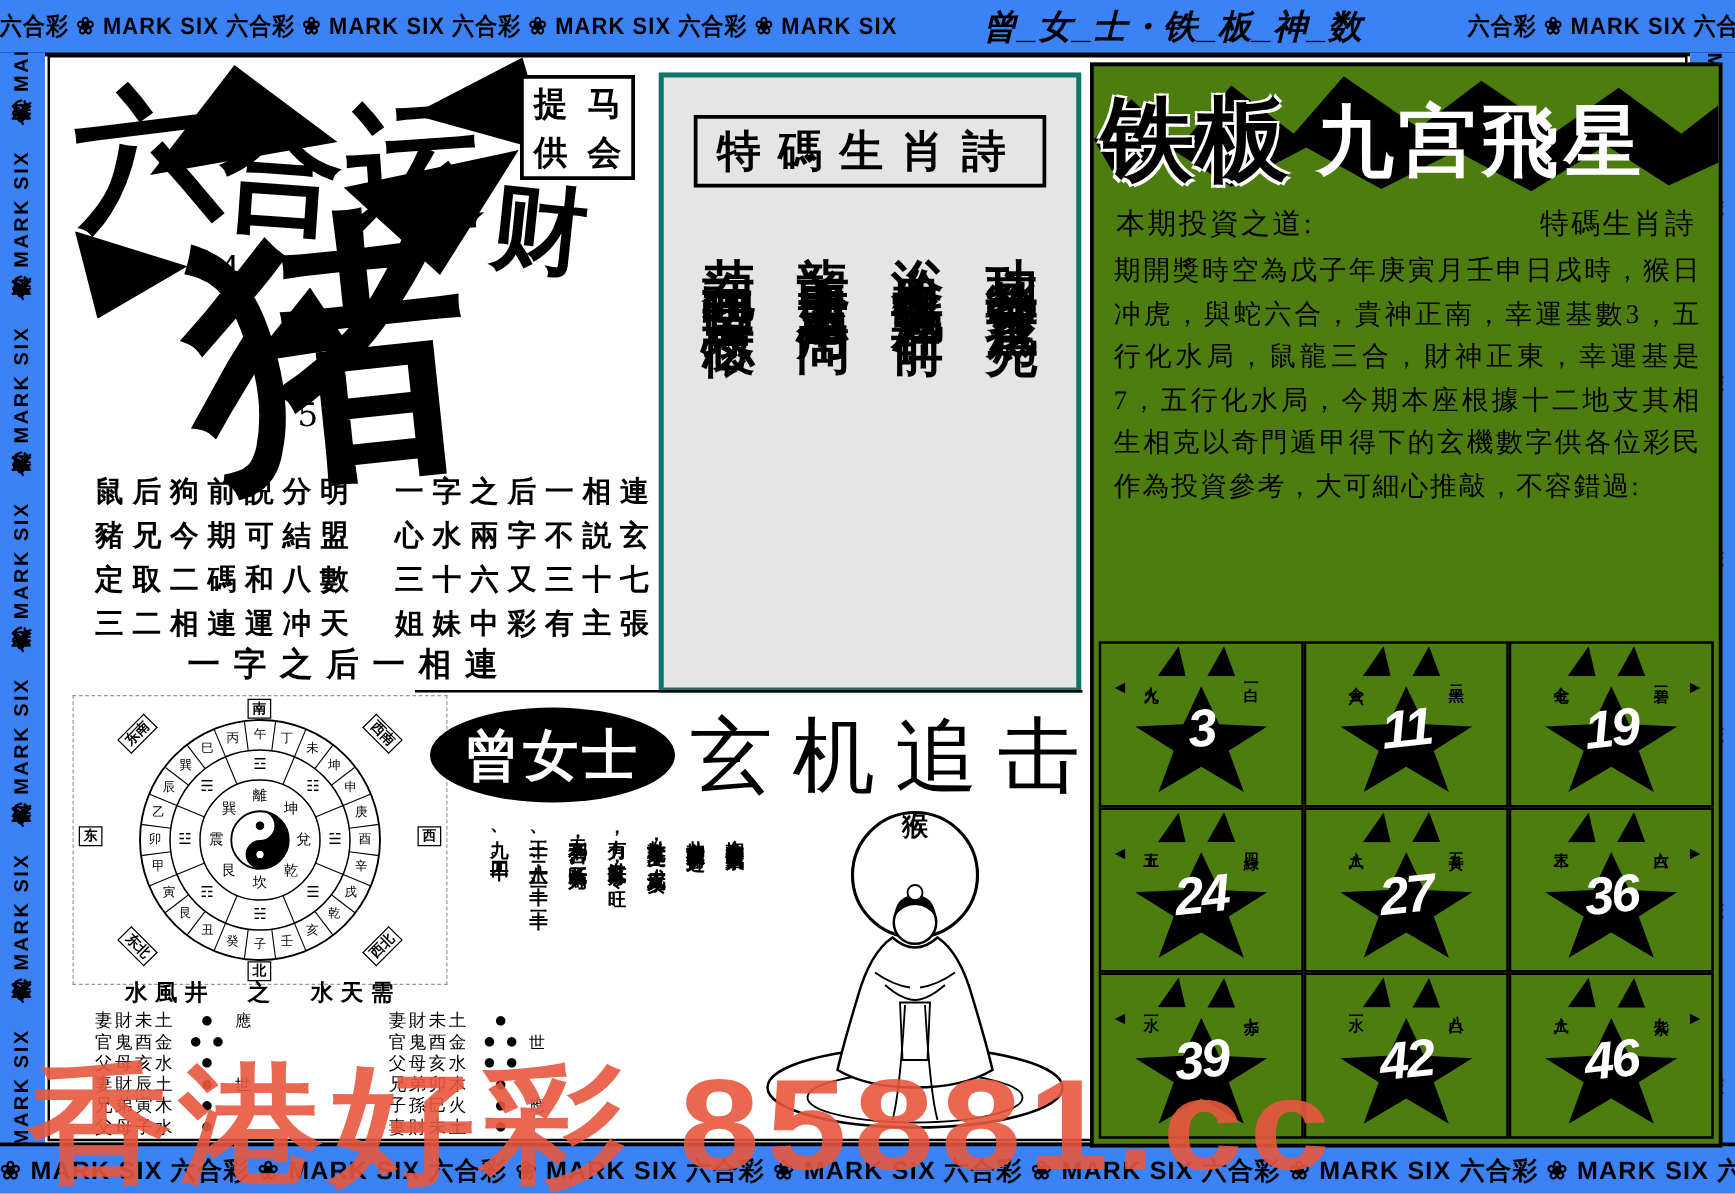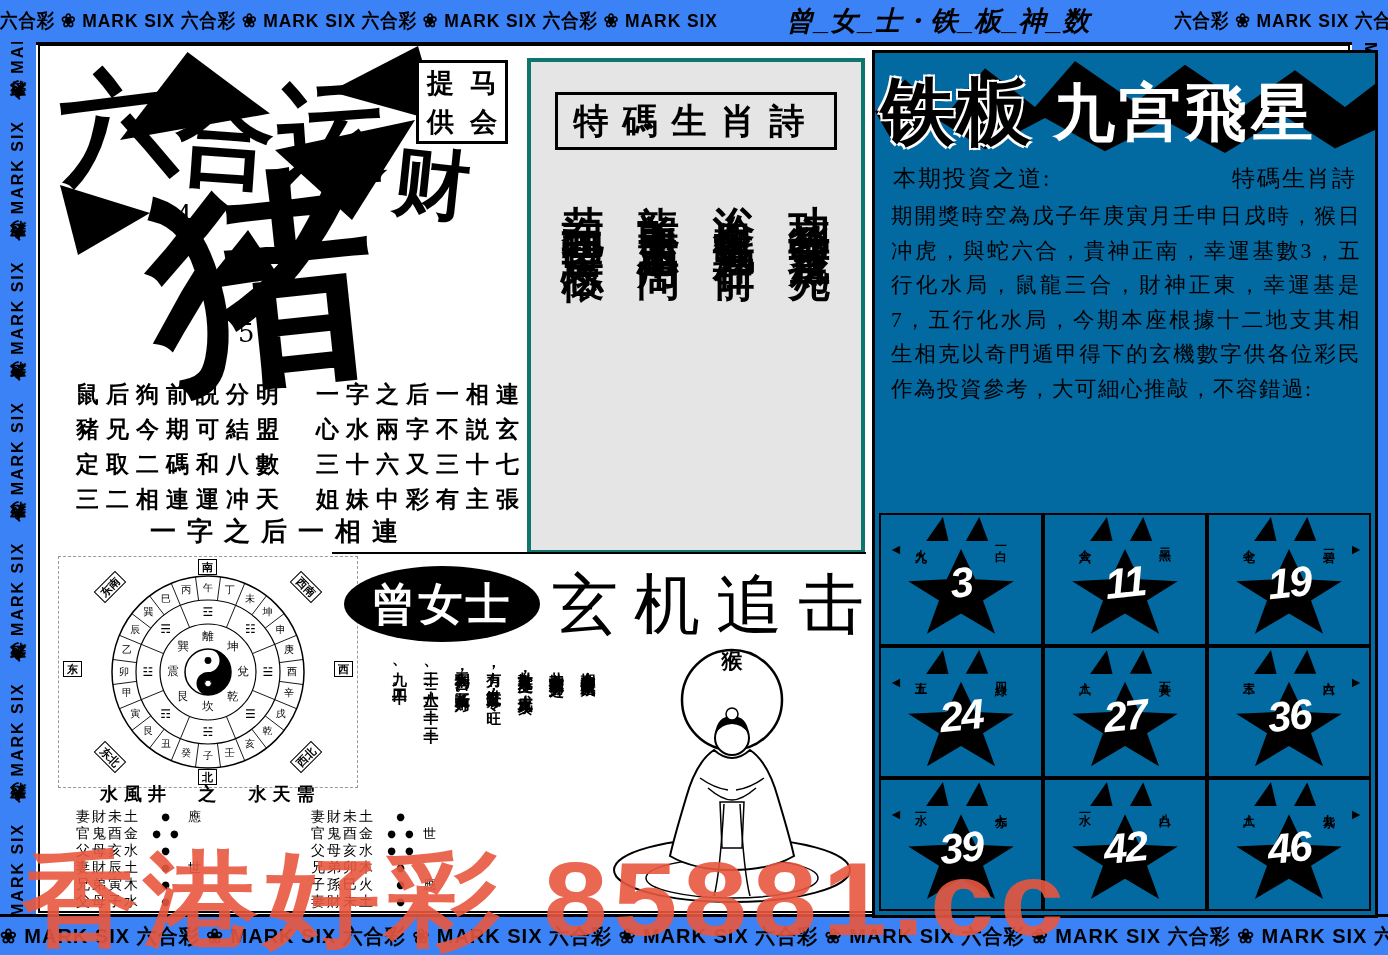--- a/index.html
+++ b/index.html
@@ -63,21 +63,21 @@
             display:flex;align-items:center;justify-content:center;color:#fff;font-size:44px;font-weight:900;
             letter-spacing:3px;font-family:"DejaVu Serif",serif;}
   .xj-title{position:absolute;left:552px;top:560px;font-size:66px;font-weight:400;letter-spacing:16px;
             font-family:"DejaVu Serif",serif;}
   .xj-cols{position:absolute;left:386px;top:660px;width:214px;height:252px;display:flex;
            flex-direction:row-reverse;justify-content:space-between;}
   .xj-col{writing-mode:vertical-rl;text-orientation:upright;font-size:15px;font-weight:700;
           letter-spacing:1px;line-height:1.7;font-family:"DejaVu Serif",serif;}
   .figure-wrap{position:absolute;left:596px;top:638px;width:272px;height:272px;}
   
-  .jg-box{position:absolute;left:872px;top:50px;width:500px;height:862px;border:3px solid #000;background:#0369a1;}
+  .jg-box{position:absolute;left:872px;top:50px;width:500px;height:862px;border:3px solid #000;background:#4d7c0f;}
   .jg-head{position:absolute;left:0;top:4px;width:100%;height:100px;}
   .jg-band{position:absolute;left:0;top:4px;width:100%;height:92px;background:#000;
            clip-path:polygon(0 55%,6% 20%,14% 60%,22% 8%,32% 50%,40% 0,52% 45%,62% 4%,74% 48%,84% 10%,94% 50%,100% 25%,100% 75%,92% 95%,82% 60%,70% 100%,58% 65%,46% 98%,34% 62%,22% 96%,12% 62%,4% 92%);}
   .jg-title-l{position:absolute;left:6px;top:6px;font-size:74px;font-weight:900;font-family:"DejaVu Serif",serif;
               letter-spacing:2px;text-shadow:2px 2px 0 #fff,-2px -2px 0 #fff,2px -2px 0 #fff,-2px 2px 0 #fff;}
   .jg-title-r{position:absolute;left:178px;top:14px;font-size:62px;font-weight:900;color:#fff;
               font-family:"DejaVu Serif",serif;letter-spacing:4px;}
   .jg-intro{position:absolute;left:18px;right:18px;top:110px;display:flex;justify-content:space-between;
             font-size:23px;font-family:"Liberation Serif",serif;letter-spacing:2px;}
   .jg-para{position:absolute;left:16px;right:14px;top:146px;font-size:21.5px;line-height:34.5px;

